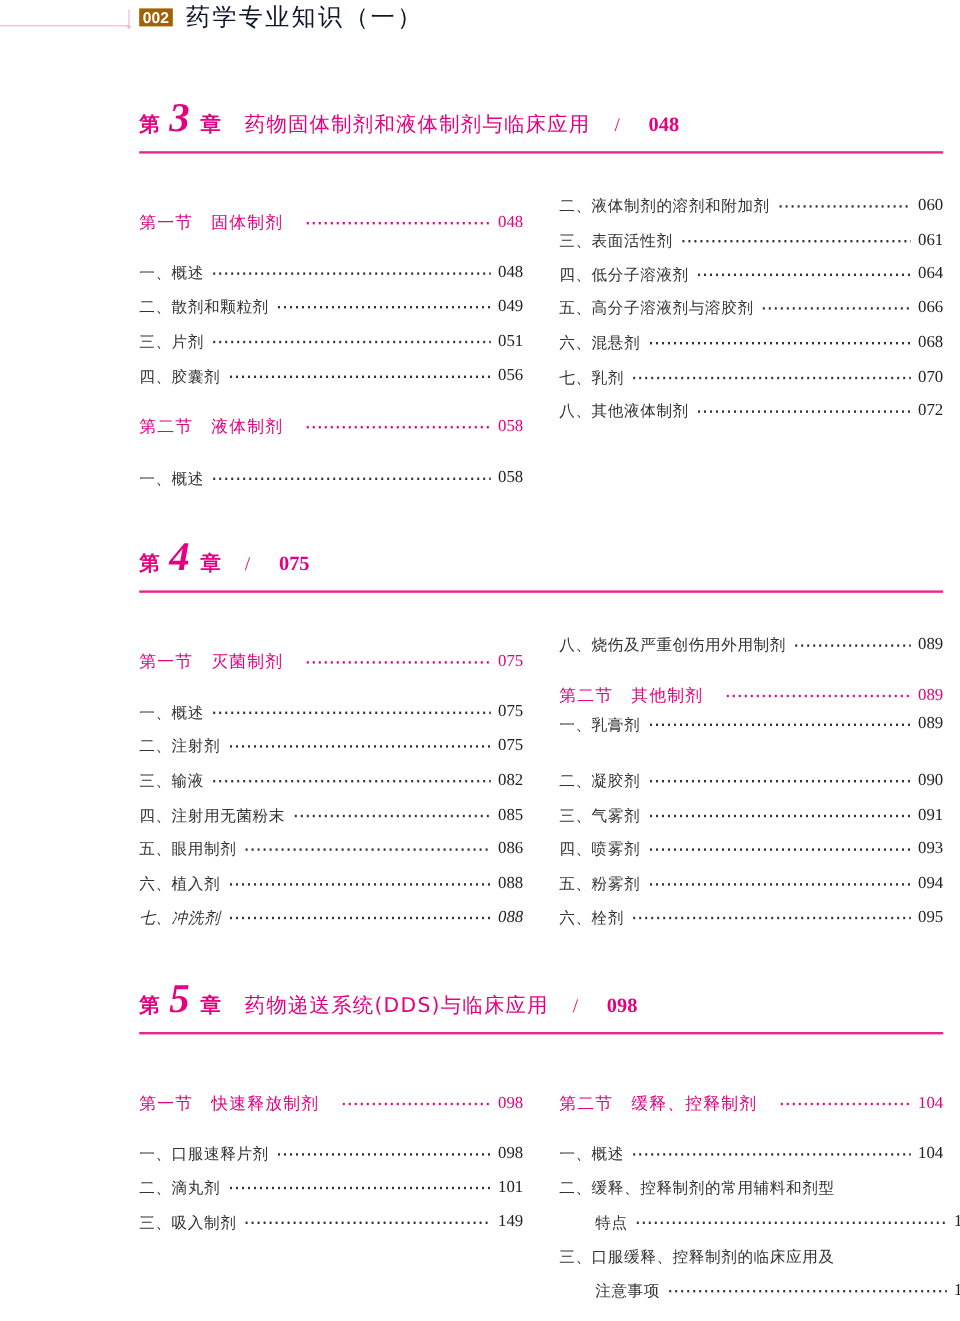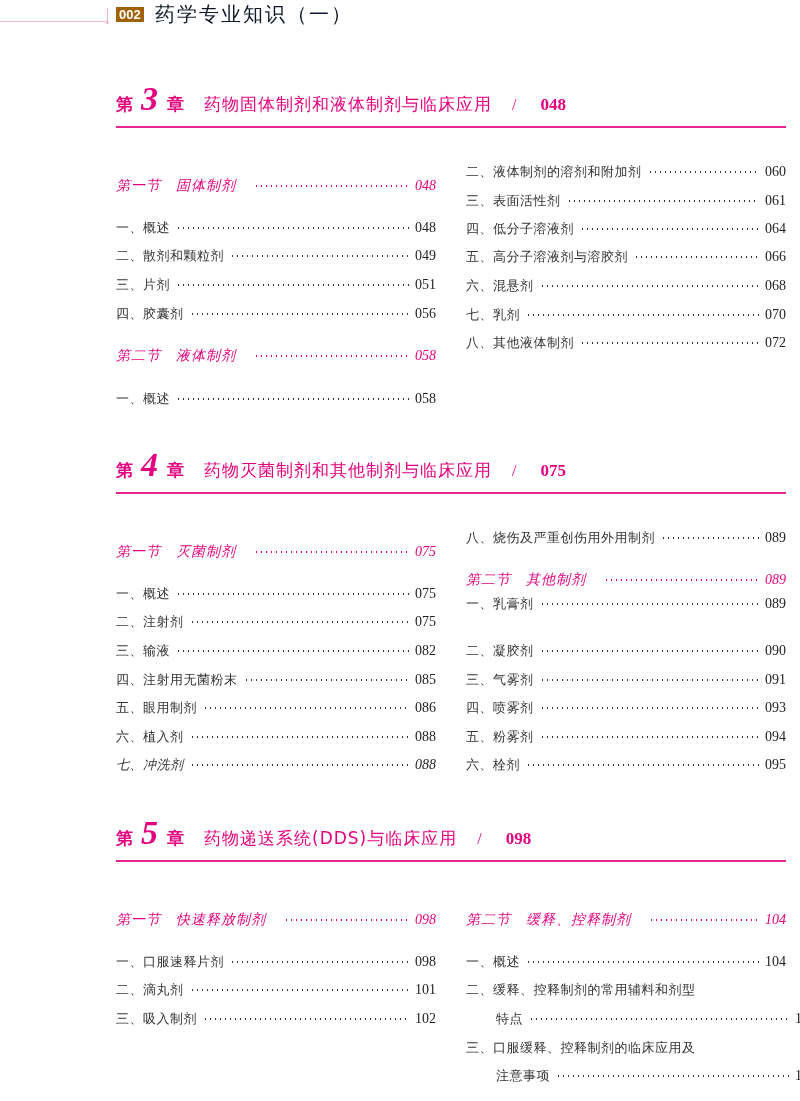--- a/index.html
+++ b/index.html
@@ -48,21 +48,21 @@
     position: absolute; left: 0; width: 320px; height: 20px;
     display: flex; align-items: center; font-size: 13px; color: #333;
   }
   .row .label { white-space: nowrap; letter-spacing: 0.5px; }
   .row .dots {
     flex: 1; margin: 0 6px; height: 2px; align-self: center;
     background-image: radial-gradient(circle, #333 0.8px, transparent 1px);
     background-size: 5px 2px; background-repeat: repeat-x;
   }
   .row .pg { font-family: "Liberation Serif", serif; font-size: 14px; color: #222; }
-  .row.section { color: #e4007f; font-size: 14px; font-style: italic; }
+  .row.section { color: #e4007f; font-size: 14px; }
   .row.section .label { letter-spacing: 1px; }
   .row.section .dots {
     background-image: radial-gradient(circle, #e4007f 0.8px, transparent 1px); margin-left: 18px;
   }
   .row.section .pg { color: #e4007f; }
   .row.wrapline .label { }
   .indent { padding-left: 30px; }
 </style>
 </head>
 <body>
@@ -158,21 +158,20 @@
         </div>
     </div>
   </div>
 </div>
 
 <div class="chapter" style="top:448px;">
   <div class="chapter-head">
     <span class="ch-di">第</span>
     <span class="ch-num">4</span>
     <span class="ch-zhang">章</span>
-    <span class="ch-title">药物灭菌制剂和其他制剂与临床应用</span>
     <span class="ch-slash">/</span>
     <span class="ch-page">075</span>
   </div>
   <div class="ch-rule"></div>
   <div class="cols">
     <div class="col left">
       <div class="row section" style="top:48px;">
           <span class="label">第一节　灭菌制剂</span>
           <span class="dots"></span>
           <span class="pg">075</span>
@@ -281,21 +280,21 @@
           <span class="pg">098</span>
         </div>
       <div class="row" style="top:118px;">
           <span class="label">二、滴丸剂</span>
           <span class="dots"></span>
           <span class="pg">101</span>
         </div>
       <div class="row" style="top:147px;">
           <span class="label">三、吸入制剂</span>
           <span class="dots"></span>
-          <span class="pg">102</span>
+          <span class="pg">149</span>
         </div>
     </div>
     <div class="col right">
       <div class="row section" style="top:48px;">
           <span class="label">第二节　缓释、控释制剂</span>
           <span class="dots"></span>
           <span class="pg">104</span>
         </div>
       <div class="row" style="top:90px;">
           <span class="label">一、概述</span>

